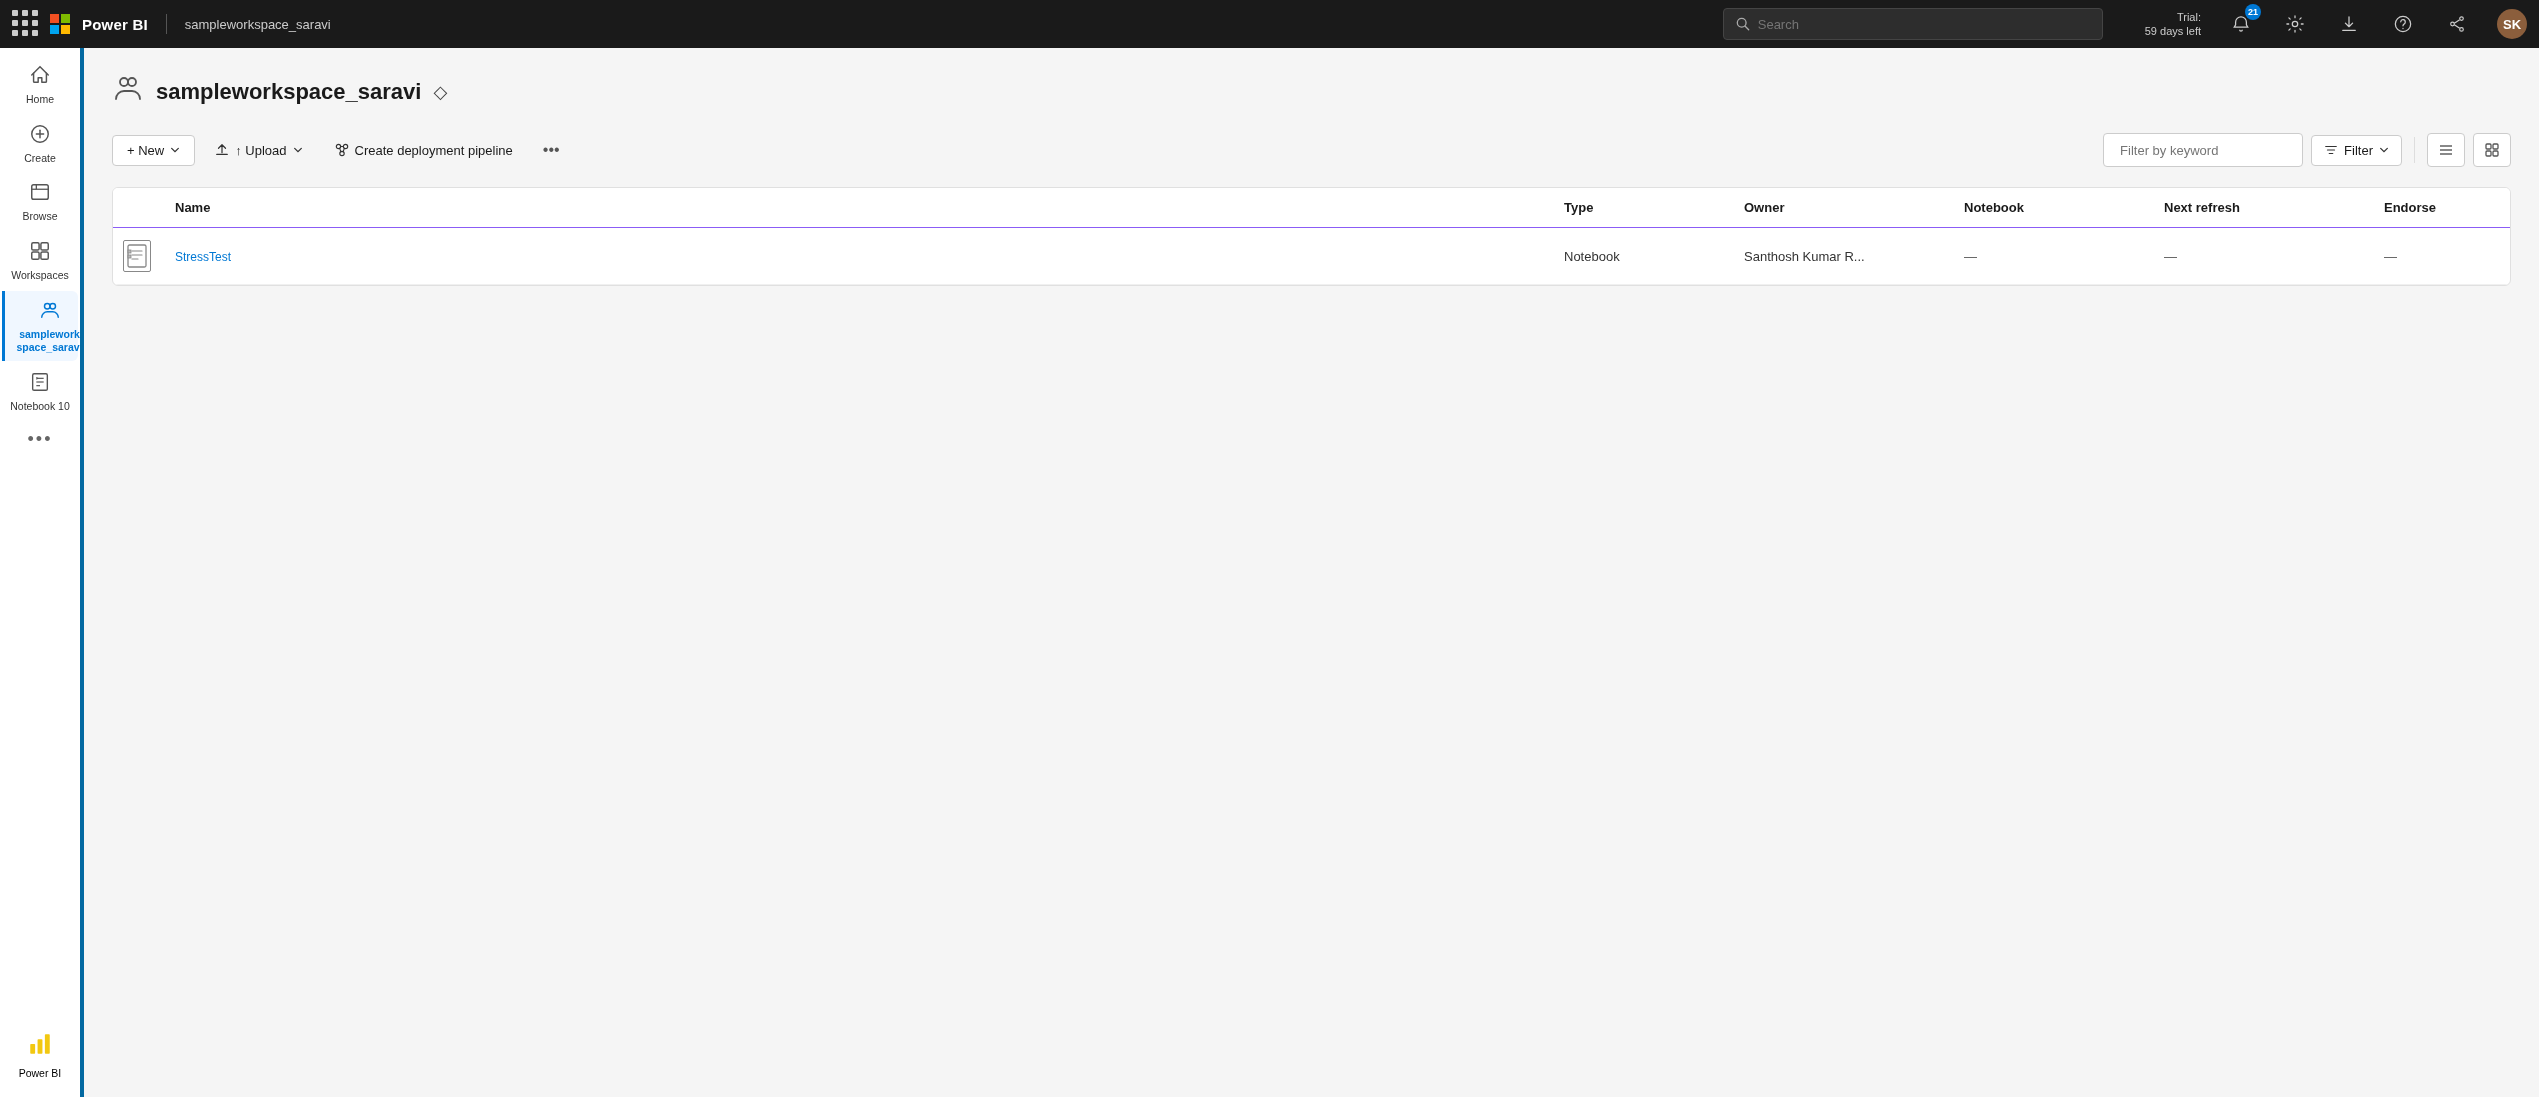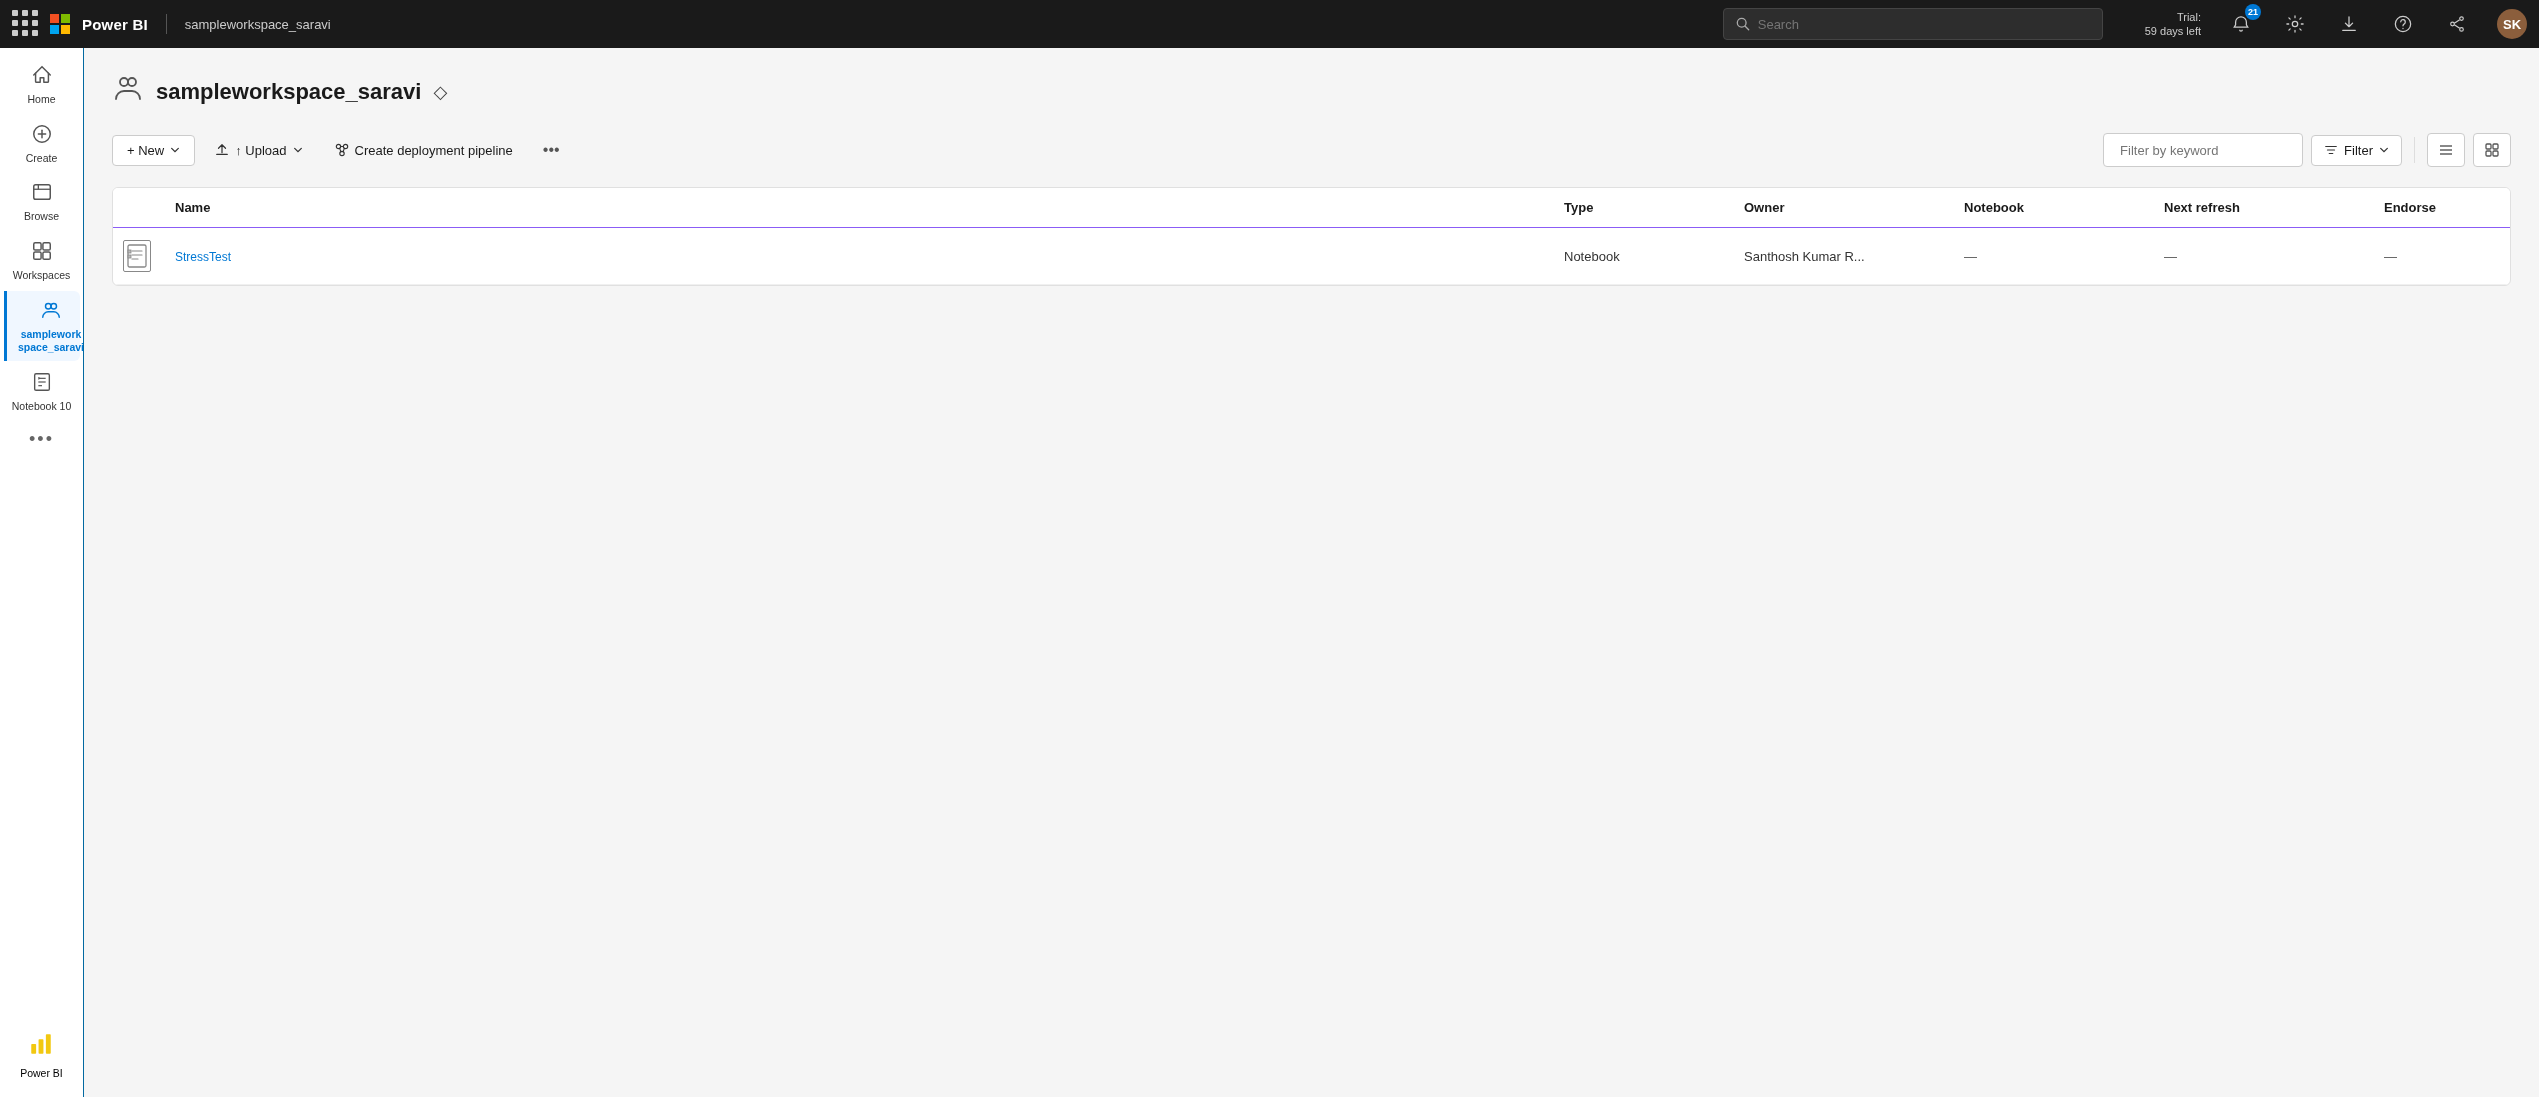--- a/index.html
+++ b/index.html
@@ -130,21 +130,21 @@
     .main-layout {
       display: flex;
       flex: 1;
       overflow: hidden;
     }
 
     
     .sidebar {
       width: 84px;
       background: #fff;
-      border-right: 1px solid #0369a1;
+      border-right: 4px solid #0369a1;
       display: flex;
       flex-direction: column;
       align-items: center;
       padding: 8px 0;
       gap: 2px;
       overflow-y: auto;
     }
     .sidebar-item {
       display: flex;
       flex-direction: column;

